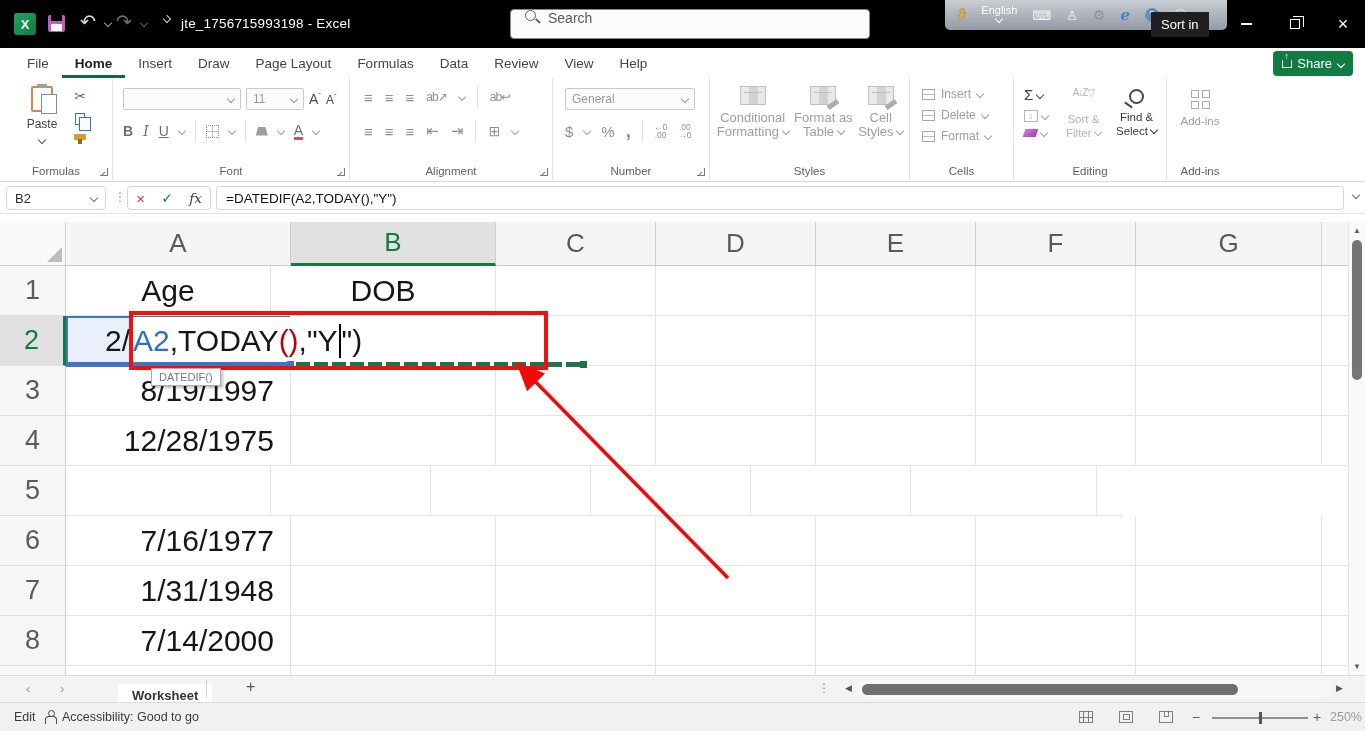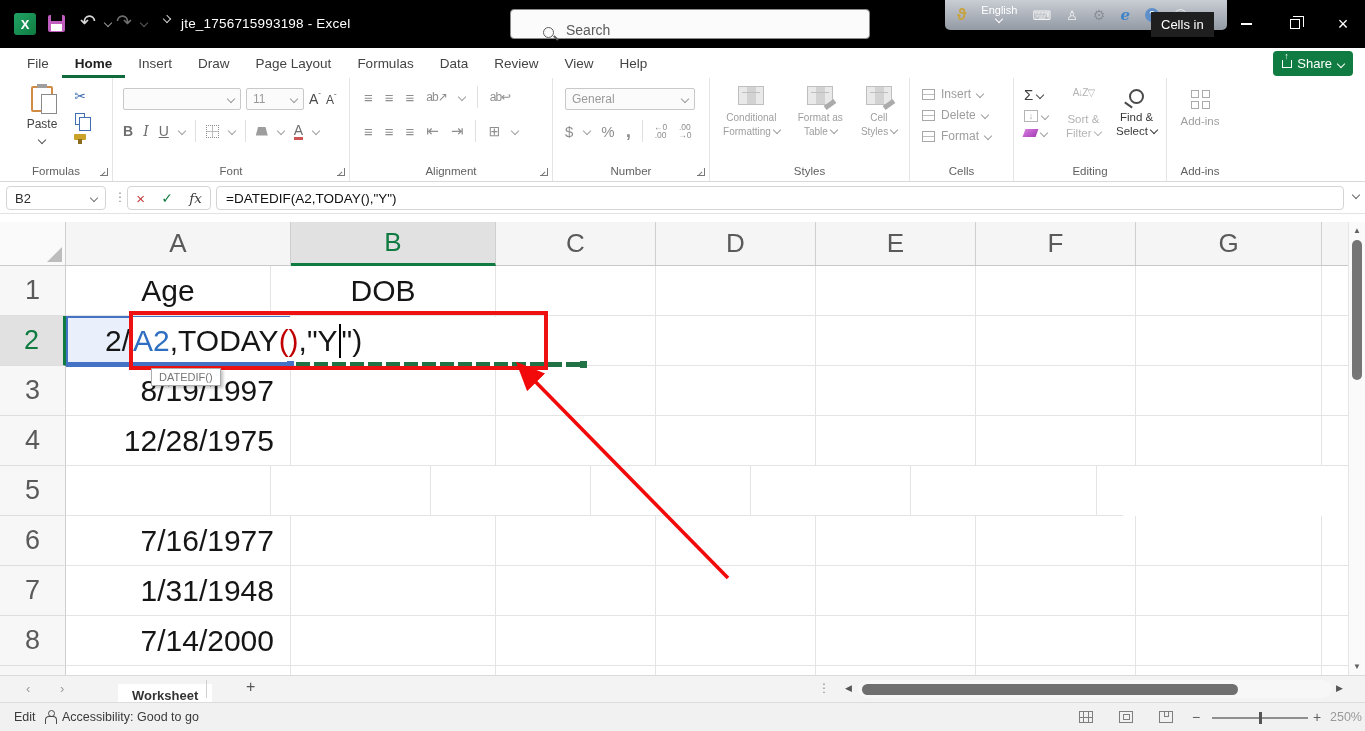--- a/index.html
+++ b/index.html
@@ -19,21 +19,21 @@
   .save-icon b { position:absolute; left:3px; bottom:1px; width:11px; height:7px; background:#fff; display:block; }
   .undo-ic { position:absolute; left:80px; top:10px; font-size:19px; color:#d9d9d9; }
   .redo-ic { position:absolute; left:116px; top:10px; font-size:19px; color:#6f6f6f; }
   .chev { display:inline-block; width:6px; height:6px; border-right:1.6px solid currentColor;
           border-bottom:1.6px solid currentColor; transform:rotate(45deg); margin-left:4px; vertical-align:2px; }
   .qat-chev1 { position:absolute; left:101px; top:20px; color:#9a9a9a; }
   .qat-chev2 { position:absolute; left:137px; top:20px; color:#5d5d5d; }
   .qat-custom { position:absolute; left:160px; top:16px; color:#cfcfcf; border-top:1.5px solid #cfcfcf; padding-top:2px; }
   .tb-title { position:absolute; left:181px; top:16px; color:#fff; font-size:13.5px; letter-spacing:.2px; }
   .searchbox { position:absolute; left:510px; top:9px; width:360px; height:30px; background:#fbfbfb;
-               border:1px solid #8a8a8a; border-radius:4px; display:flex; align-items:flex-end; padding-left:32px; }
+               border:1px solid #8a8a8a; border-radius:4px; display:flex; align-items:flex-start; padding-left:14px; }
   .search-glyph { width:11px; height:11px; border:1.7px solid #5f5f5f; border-radius:50%; position:relative; margin-right:12px; }
   .search-glyph::after { content:""; position:absolute; left:9px; top:9px; width:6px; height:1.7px; background:#5f5f5f; transform:rotate(45deg); }
   .search-text { color:#5a5a5a; font-size:14px; }
   .langbar { position:absolute; left:945px; top:0; width:282px; height:30px; border-radius:0 0 5px 5px;
              background:linear-gradient(#c9cdd4,#939aa4); display:flex; align-items:center; gap:15px; padding:0 12px; }
   .lb-script { color:#c8a23c; font-size:16px; font-weight:bold; }
   .lb-lang { color:#fff; font-size:11px; text-align:center; line-height:10px; }
   .lb-ic { color:#f2f2f2; font-size:13px; }
   .lb-gear { color:#8a8f98; font-size:14px; }
   .lb-e { font-family:"DejaVu Serif", serif; font-style:italic; color:#3f83c9; font-size:15px; font-weight:bold; }
@@ -111,21 +111,21 @@
   .g-num { width:157px; }
   .n-row1 { position:absolute; left:12px; top:10px; }
   .n-row2 { position:absolute; left:12px; top:42px; display:flex; gap:11px; align-items:center; color:#8f8f8f; }
   .gencombo { width:130px;gap:24px; }
   .dec-ic { font-size:8.5px; line-height:8px; text-align:center; color:#8f8f8f; }
   .comma-ic { font-size:19px; font-weight:bold; line-height:10px; }
 
   
   .g-styles { width:200px; }
   .style-btns { position:absolute; left:4px; top:8px; display:flex; width:192px; justify-content:space-around; }
-  .sbtn { text-align:center; font-size:10px; color:#9e9e9e; line-height:14px; }
+  .sbtn { text-align:center; font-size:13px; color:#9e9e9e; line-height:14px; }
   .sbtn-ic { width:26px; height:19px; margin:0 auto 6px; border:1px solid #bfbfbf; position:relative;
              background:linear-gradient(90deg,#e9e9e9 0 8px,#d2d2d2 8px 17px,#e9e9e9 17px); }
   .sbtn-ic::after { content:""; position:absolute; left:3px; top:5px; right:3px; height:1px; background:#bfbfbf; }
   .sbtn-ic.brush::before { content:""; position:absolute; right:-4px; bottom:-3px; width:12px; height:5px;
              background:#ababab; transform:rotate(-35deg); }
 
   
   .g-cells { width:104px; }
   .cells-col { position:absolute; left:12px; top:9px; display:flex; flex-direction:column; gap:7px; }
   .crow { display:flex; align-items:center; gap:6px; font-size:12px; color:#9e9e9e; }
@@ -265,21 +265,21 @@
   <div class="langbar">
     <span class="lb-script">ϑ</span>
     <span class="lb-lang"><span>English</span><br><i class="chev" style="margin:0"></i></span>
     <span class="lb-ic">⌨</span>
     <span class="lb-ic">♙</span>
     <span class="lb-gear">⚙</span>
     <span class="lb-e">e</span>
     <span class="lb-help">?</span>
     <span class="lb-min">–</span>
   </div>
-  <div class="signin">Cells in</div>
+  <div class="signin">Sort in</div>
   <div class="win-btn wb-min">
       <i></i>
     </div>
   <div class="win-btn wb-max">
       <i></i>
     </div>
   <div class="win-btn wb-close">×</div>
 </div>
 
 <div id="tabrow" class="abs">

